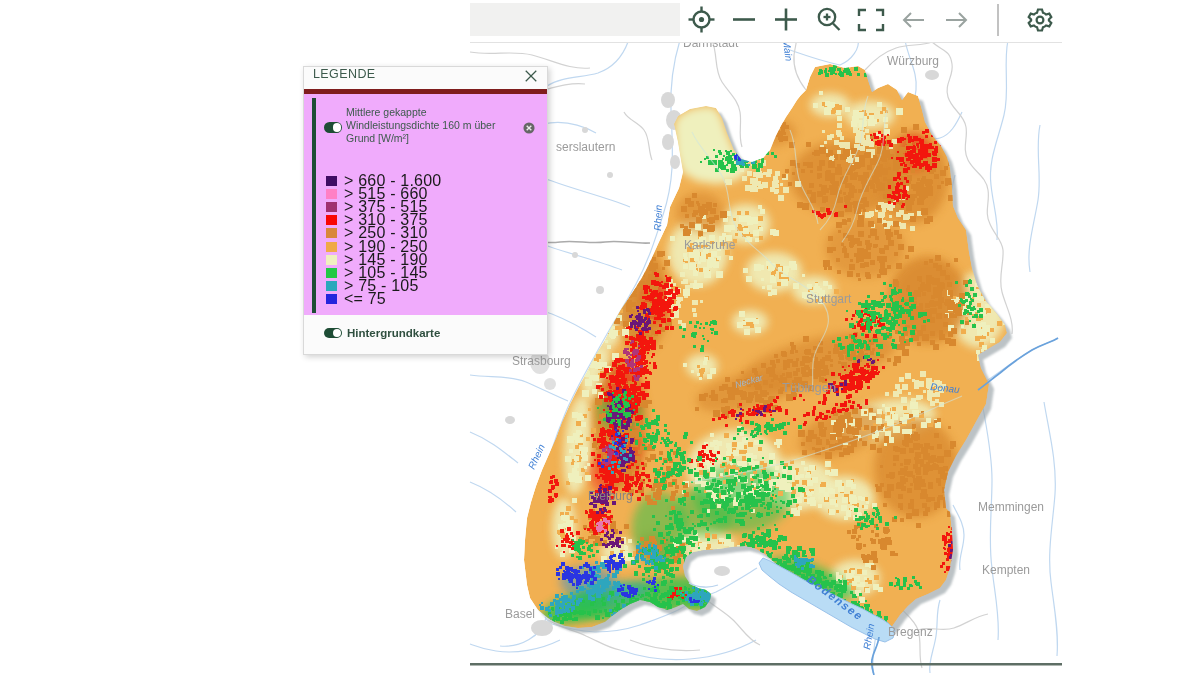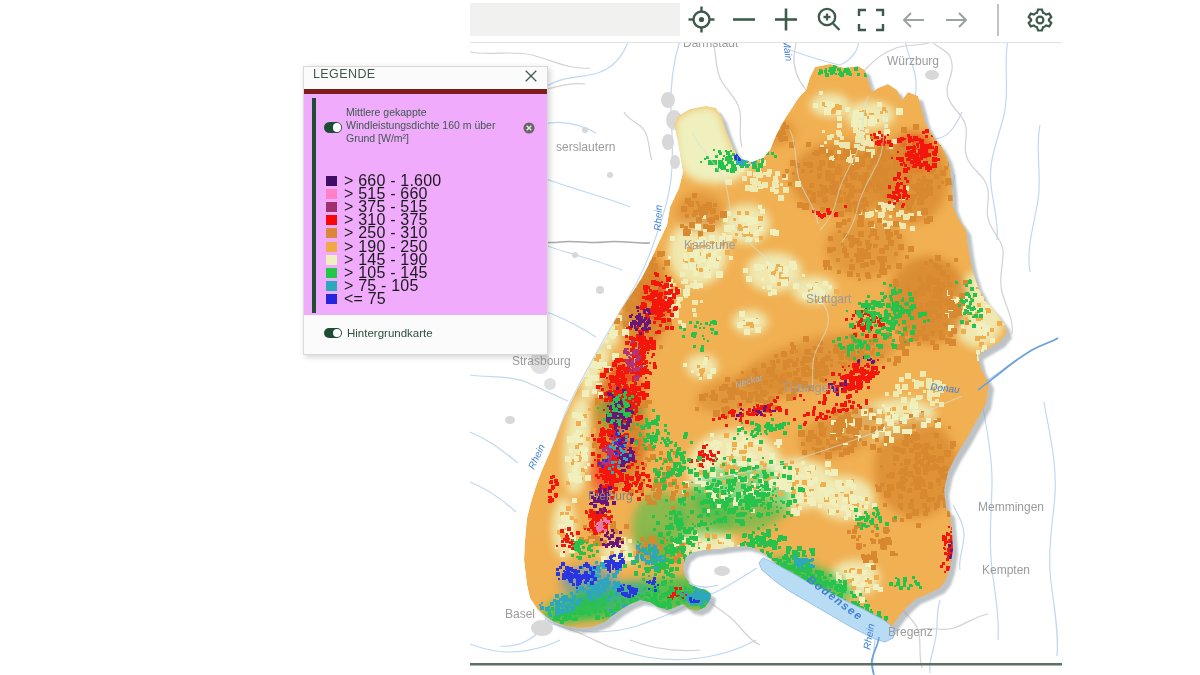--- a/index.html
+++ b/index.html
@@ -18,21 +18,21 @@
 #lg-top{display:flex;margin:8px 0 0 12px;position:relative;padding-right:28px}
 .toggle{width:18px;height:10.5px;background:#1e4d35;border-radius:6px;position:relative;flex:none}
 .toggle .knob{position:absolute;right:1px;top:1px;width:8.5px;height:8.5px;border-radius:50%;
  background:#fff}
 #lg-title{width:170px;margin-left:4px;color:#3d5a4c;font-size:10.5px;line-height:13px}
 #lg-items{margin:29px 0 0 14px}
 .lrow{display:flex;align-items:center;height:13.2px}
 .sw{width:11px;height:10px;flex:none}
 .lt{font-size:16px;color:#1a1a1a;margin-left:7px;letter-spacing:0.2px}
 #lg-foot{display:flex;align-items:center;padding:12px 0 0 20px}
-#hk{color:#2f4f3f;font-size:11.5px;font-weight:normal;margin-left:5px}
+#hk{color:#2f4f3f;font-size:11.5px;font-weight:bold;margin-left:5px}
 </style></head>
 <body>
 <div id="stage">
 <svg id="map" width="1200" height="675" viewBox="0 0 1200 675">
 <defs>
  <filter id="bl" x="-40%" y="-40%" width="180%" height="180%">
           <feGaussianBlur stdDeviation="4"></feGaussianBlur>
         </filter>
  <filter id="bl2" x="-40%" y="-40%" width="180%" height="180%">
           <feGaussianBlur stdDeviation="1.3"></feGaussianBlur>

